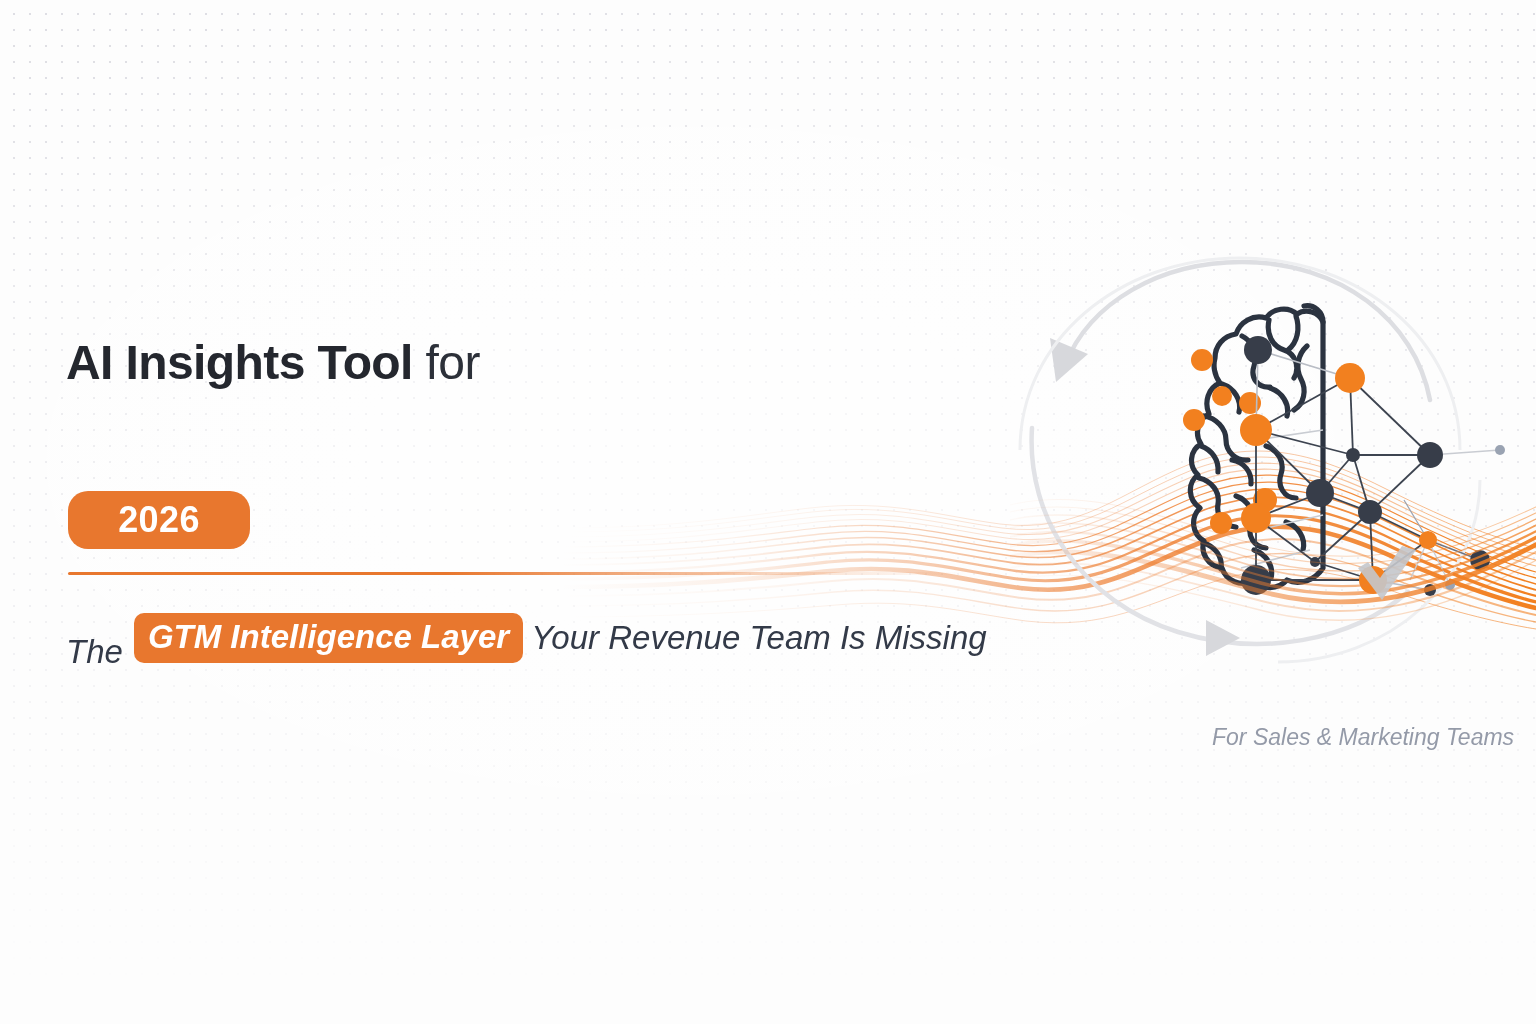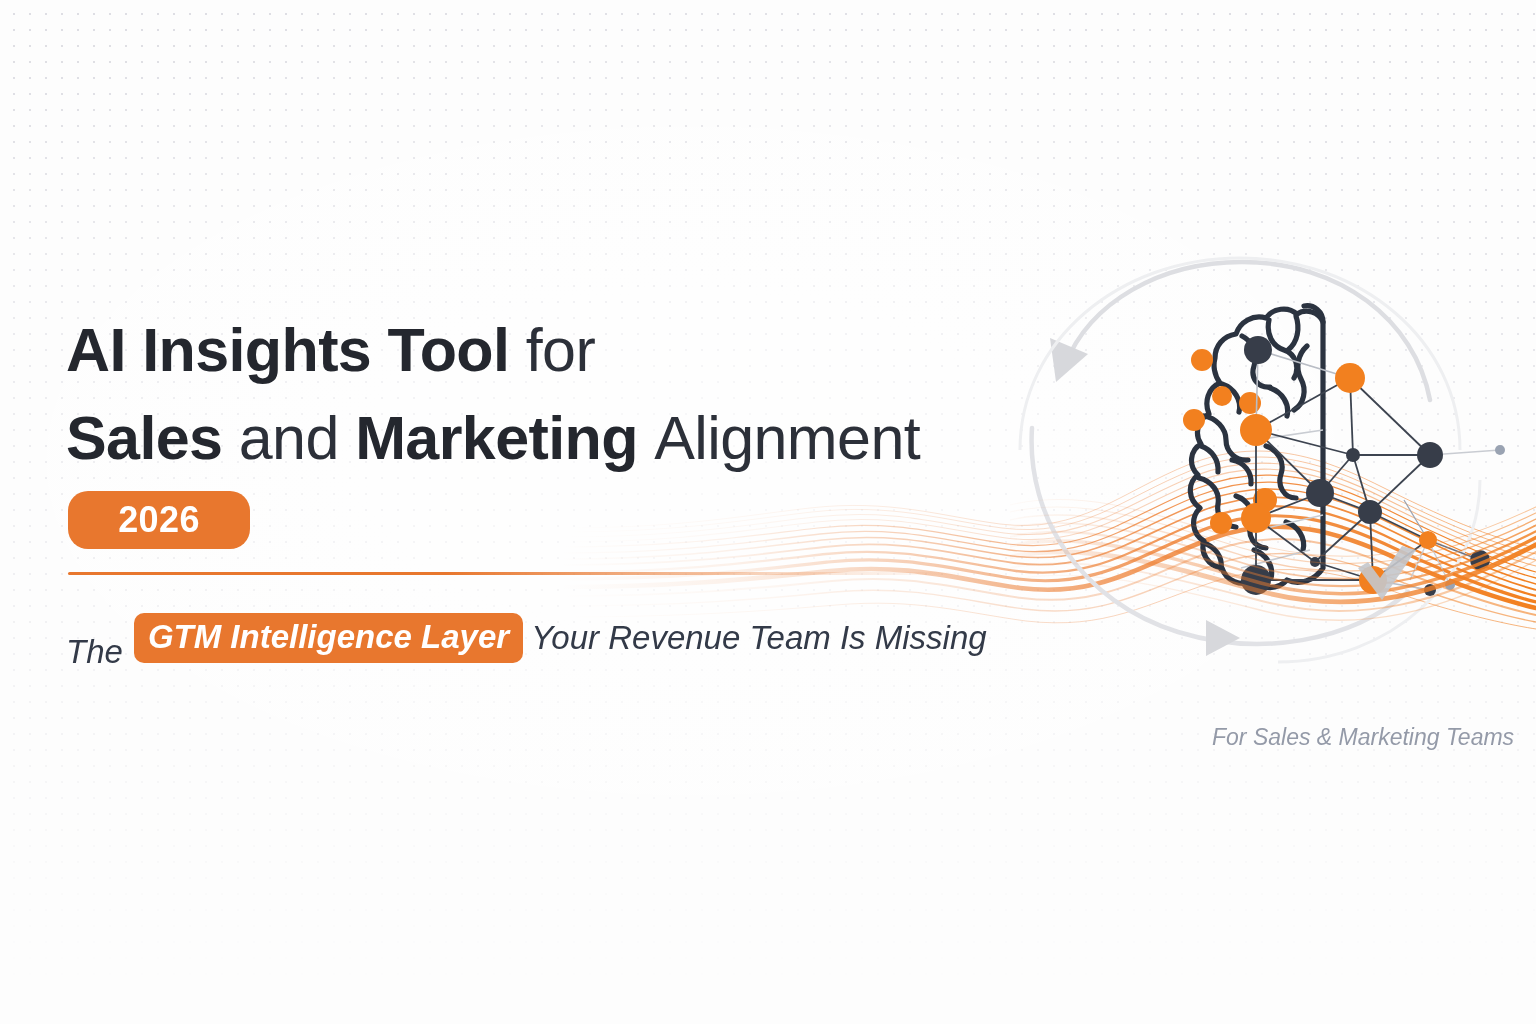--- a/index.html
+++ b/index.html
@@ -40,24 +40,24 @@
     position: absolute;
     pointer-events: none;
   }
   #waves-layer { left: 560px; top: 420px; }
   #graphic-layer { left: 1010px; top: 250px; }
 
   
   .headline {
     position: absolute;
     left: 66px;
-    top: 306px;
+    top: 319px;
     width: 960px;
     color: #24272e;
-    font-size: 61px;
+    font-size: 48px;
     line-height: 88px;
     letter-spacing: -0.6px;
     white-space: nowrap;
   }
   .hl-line { display: block; }
   .w-bold   { font-weight: 700; }
   .w-light  { font-weight: 400; color: #2c3039; }
 
   .year-badge {
     position: absolute;
@@ -291,23 +291,20 @@
       <path d="M0,330 C70,316 156,336 246,359 C346,386 436,364 540,302" stroke="url(#waveG2)" stroke-width="1.3" opacity="0.35"></path>
     </g>
 
     <polygon points="348,318 372,350 406,300 392,296 370,328 358,312" fill="#c4c6cb" opacity="0.9"></polygon>
   </svg>
 
   <div class="headline">
     <span class="hl-line">
       <span class="w-bold">AI Insights Tool</span><span>&nbsp;</span><span class="w-light">for</span>
     </span>
-    <span class="hl-line">
-      <span class="w-bold">Sales</span><span>&nbsp;</span><span class="w-light">and</span><span>&nbsp;</span><span class="w-bold">Marketing</span><span>&nbsp;</span><span class="w-light">Alignment</span>
-    </span>
   </div>
 
   <div class="year-badge">2026</div>
 
   <div class="divider"></div>
 
   <div class="subtitle">
     <span class="sub-the">The</span>
     <span class="sub-pill">GTM Intelligence Layer</span>
     <span class="sub-tail">Your Revenue Team Is Missing</span>

